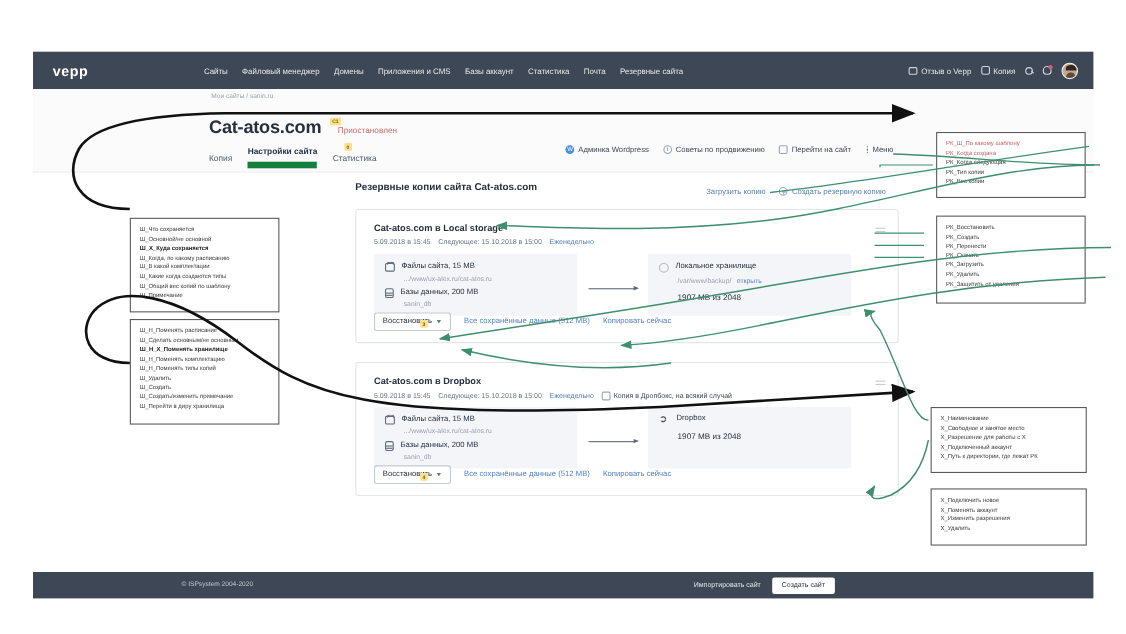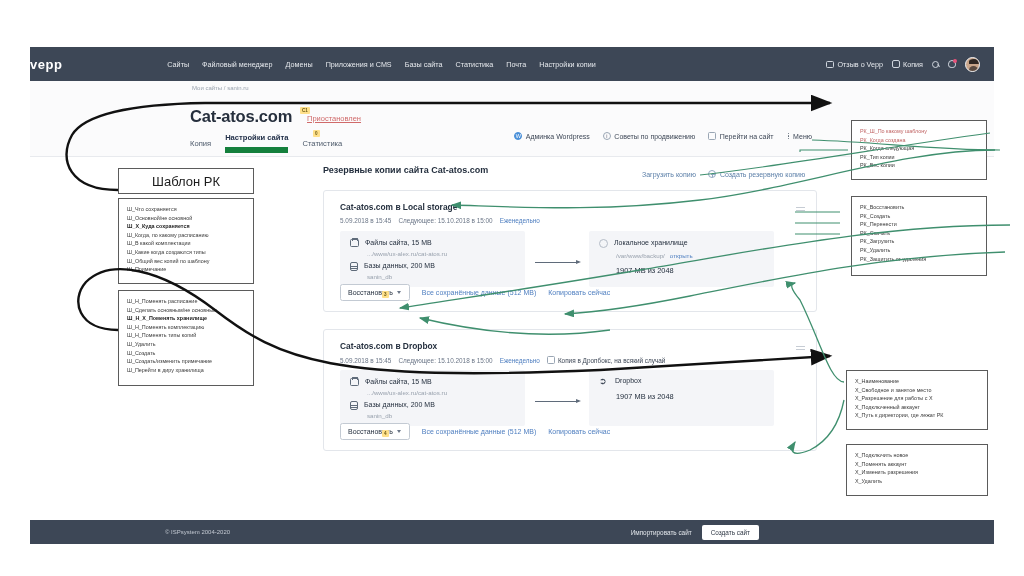--- a/index.html
+++ b/index.html
@@ -10,21 +10,21 @@
     font-family: "Liberation Sans", sans-serif;
     overflow: hidden;
   }
   #root { position: relative; width: 1024px; height: 576px; background: #fff; }
 
   
   .topnav {
     position: absolute; left: 30px; top: 47px; width: 964px; height: 34px;
     background: #3d4756; display: flex; align-items: center;
   }
-  .logo { color: #fff; font-size: 13px; letter-spacing: 0.5px; font-weight: 600; }
+  .logo { color: #fff; font-size: 13px; letter-spacing: 0.5px; margin-left: 18px; font-weight: 600; }
   .navlinks { display: flex; align-items: center; margin-left: 105px; gap: 13px; }
   .navlink { color: #e6e9ed; font-size: 7.2px; white-space: nowrap; }
   .navright { margin-left: auto; display: flex; align-items: center; gap: 9px; margin-right: 14px; }
   .navright .nr { color: #e6e9ed; font-size: 7.2px; display: flex; align-items: center; gap: 3px; white-space: nowrap; }
   .ico-sq { width: 8px; height: 7px; border: 1px solid #cfd5dd; border-radius: 1.5px; display:inline-block; }
   .ico-brk { width: 8px; height: 8px; border: 1px solid #cfd5dd; border-radius: 2px; display:inline-block; }
   .ico-search { width: 7px; height: 7px; border: 1.2px solid #cfd5dd; border-radius: 50%; position: relative; display:inline-block;}
   .ico-search:after { content:""; position:absolute; width:3px; height:1.2px; background:#cfd5dd; transform: rotate(45deg); right:-2.4px; bottom:0.4px;}
   .ico-bell { width: 8px; height: 8px; border: 1.2px solid #cfd5dd; border-radius: 50% 50% 40% 40%; position: relative; display:inline-block;}
   .bell-dot { position:absolute; right:-2px; top:-2px; width:4px; height:4px; border-radius:50%; background:#e8527a; }
@@ -33,21 +33,21 @@
   .avatar:after { content:""; position:absolute; left:3px; top:8px; width:9px; height:9px; border-radius:50% 50% 0 0; background:#5a4a40; }
   .avatar:before { content:""; position:absolute; left:2.5px; top:1px; width:10px; height:5px; border-radius:50% 50% 0 0; background:#2f2723; }
 
   
   .pagehdr {
     position: absolute; left: 30px; top: 81px; width: 964px; height: 76px;
     background: #fbfbfc; border-bottom: 1px solid #e8eaee;
   }
   .breadcrumb { position: absolute; left: 162px; top: 4px; font-size: 6px; color: #9aa3ae; }
   .sitetitle { position: absolute; left: 160px; top: 26px; font-size: 16.5px; font-weight: 700; color: #262f3d; letter-spacing:-0.2px;}
-  .sitestatus { position: absolute; left: 277px; top: 33px; font-size: 7.5px; color: #d06a6a; text-decoration: underline; }
+  .sitestatus { position: absolute; left: 277px; top: 33px; font-size: 7.5px; color: #d06a6a; }
   .badge-yellow { position: absolute; background: #ffe08a; color: #6b5a15; font-size: 4.6px; font-weight: 700;
                   padding: 1px 2px; border-radius: 1px; }
   .tabs { position: absolute; left: 160px; top: 52px; display: flex; gap: 14px; align-items: flex-end; }
   .tab { font-size: 7.6px; color: #4d5a6b; padding-bottom: 5px; position: relative;}
   .tab.active { color: #23314a; font-weight: 600; border-bottom: 6px solid #15803d; }
   .hdr-actions { position: absolute; right: 182px; top: 51px; display: flex; gap: 13px; align-items: center; }
   .hdr-act { font-size: 7px; color: #3d4756; display: flex; align-items: center; gap: 3.5px; white-space: nowrap;}
   .ci { width: 8px; height: 8px; border-radius: 50%; border: 1px solid #9aa6b4; display: inline-block;
         font-size: 5.5px; line-height: 7px; text-align: center; color: #667; }
   .ci.wp { background:#4a90d9; border-color:#4a90d9; color:#fff; }
@@ -124,24 +124,24 @@
 
 <div id="root">
 
   <div class="topnav">
     <div class="logo">vepp</div>
     <div class="navlinks">
       <div class="navlink">Сайты</div>
       <div class="navlink">Файловый менеджер</div>
       <div class="navlink">Домены</div>
       <div class="navlink">Приложения и CMS</div>
-      <div class="navlink">Базы сайта</div>
+      <div class="navlink">Базы аккаунт</div>
       <div class="navlink">Статистика</div>
       <div class="navlink">Почта</div>
-      <div class="navlink">Настройки копии</div>
+      <div class="navlink">Резервные сайта</div>
     </div>
     <div class="navright">
       <div class="nr">
         <span class="ico-sq"></span>
         <span>Отзыв о Vepp</span>
       </div>
       <div class="nr">
         <span class="ico-brk"></span>
         <span>Копия</span>
       </div>
@@ -322,23 +322,20 @@
   </div>
 
   <div class="footer">
     <div class="copy">© ISPsystem 2004-2020</div>
     <div class="footright">
       <div class="f-link">Импортировать сайт</div>
       <div class="f-btn">Создать сайт</div>
     </div>
   </div>
 
-  <div class="annbox annhdr" style="left:118px; top:168px; width:136px; height:26px;">
-    <span>Шаблон РК</span>
-  </div>
 
   <div class="annbox annlist" style="left:118px; top:198px; width:136px; height:86px;">
     <div>Ш_Что сохраняется</div>
     <div>Ш_Основной/не основной</div>
     <div class="hl">Ш_Х_Куда сохраняется</div>
     <div>Ш_Когда, по какому расписанию</div>
     <div>Ш_В какой комплектации</div>
     <div>Ш_Какие когда создаются типы</div>
     <div>Ш_Общий вес копий по шаблону</div>
     <div>Ш_Примечание</div>

